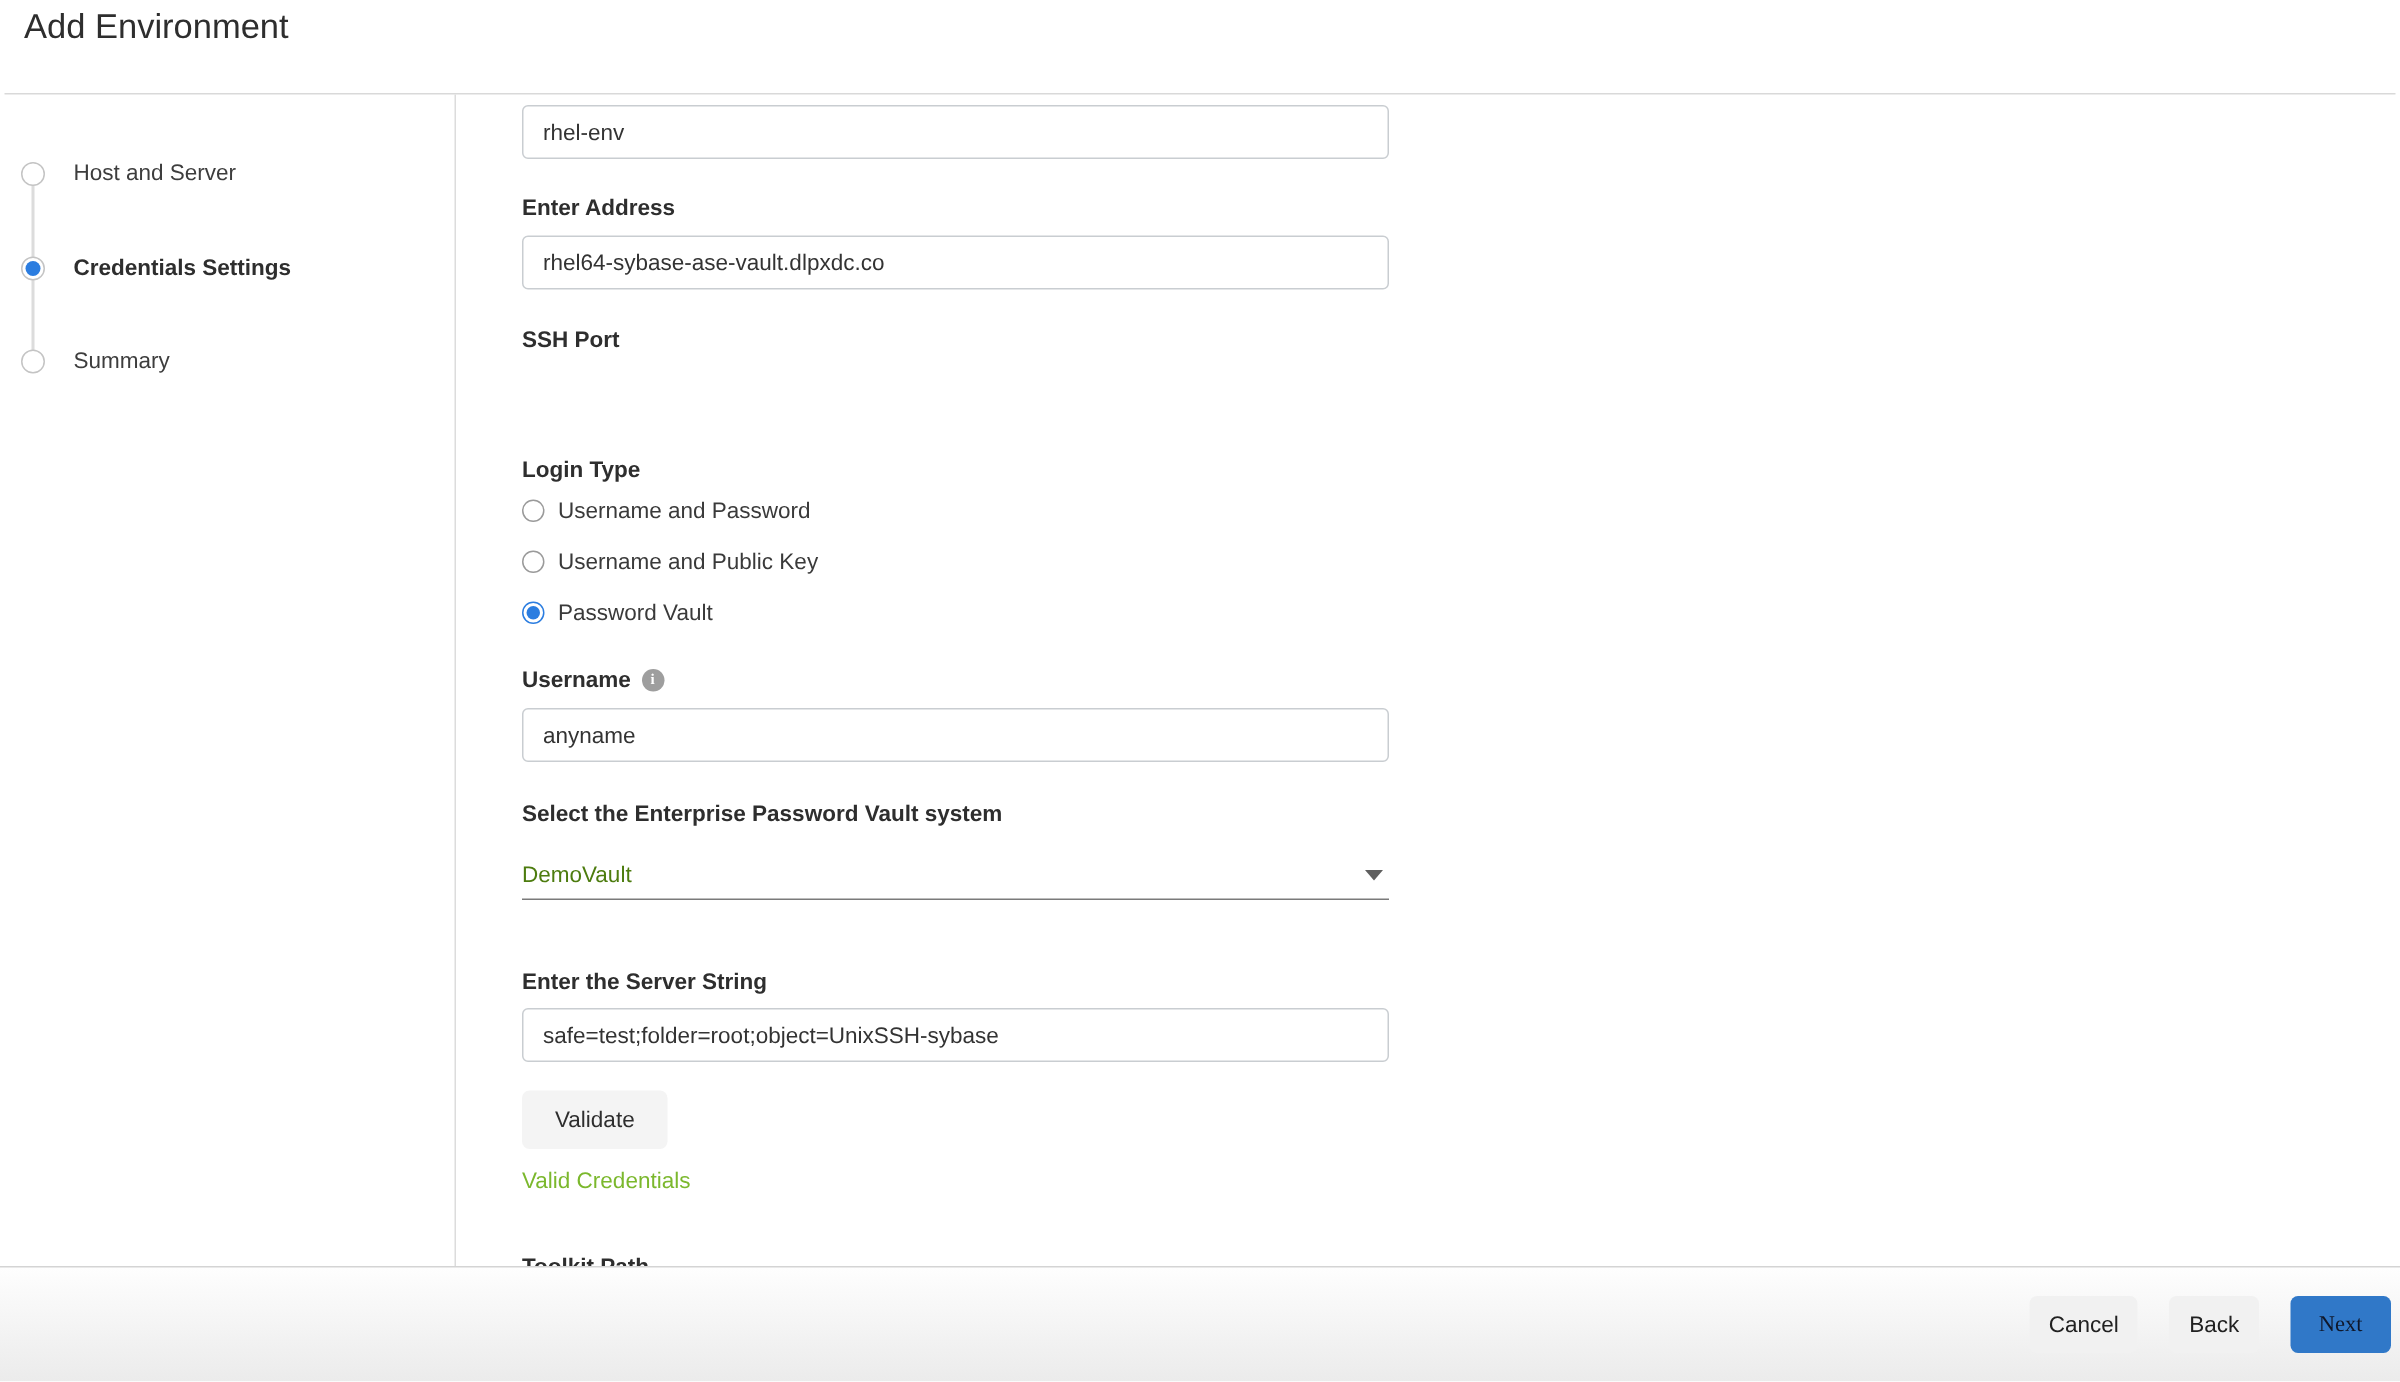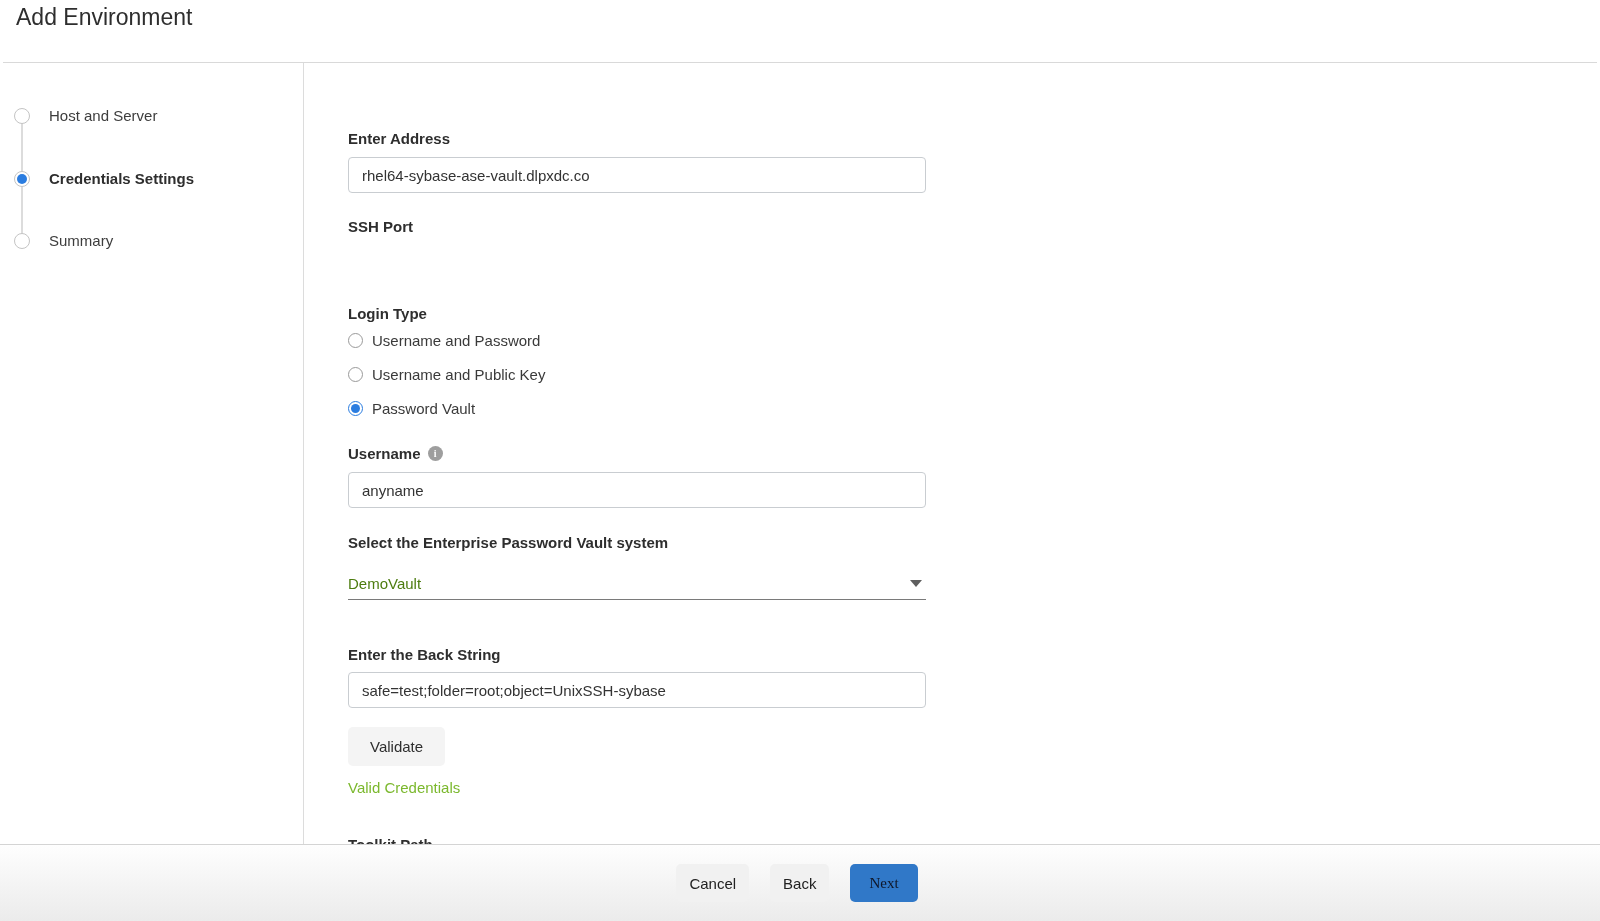--- a/index.html
+++ b/index.html
@@ -46,21 +46,21 @@
   .btn { border:none; border-radius:5px; font-size:15px; cursor:pointer;
          font-family:"Liberation Sans", sans-serif; }
   .validate-btn { position:absolute; left:348px; top:727px; height:39px; padding:0 22px;
                   background:#f4f4f4; color:#2e2e2e; }
   .status-text { position:absolute; left:348px; top:779px; font-size:15px; }
   .clipped-label { position:absolute; left:348px; top:836px; font-size:15px; font-weight:700; color:#2e2e2e; }
 
   
   .footer { position:absolute; left:0; top:844px; width:1600px; height:77px;
             border-top:1px solid #d4d4d4; background:linear-gradient(#fefefe, #ebebeb);
-            display:flex; align-items:center; justify-content:center; gap:21px; padding-right:6px; }
+            display:flex; align-items:center; justify-content:flex-end; gap:21px; padding-right:6px; }
   .footer .btn { height:38px; }
   .btn-secondary { background:#f1f1f1; color:#212121; padding:0 13px; }
   .btn-primary { background:#3078c8; color:#0f172a; padding:0 19px;font-family:Liberation Serif, serif; }
 </style>
 </head>
 <body>
 
 <div class="page">
 
   <div class="page-title">Add Environment</div>
@@ -76,20 +76,21 @@
     </div>
     <div class="step active" style="top:170px;">
       <span class="step-circle"></span>
       <span class="step-label">Credentials Settings</span>
     </div>
     <div class="step" style="top:232px;">
       <span class="step-circle"></span>
       <span class="step-label">Summary</span>
     </div>
 
+    <input class="text-input" style="top: 70px;" type="text" value="rhel-env">
 
     <div class="fld-label" style="top:130px;">Enter Address</div>
     <input class="text-input" style="top: 157px;" type="text" value="rhel64-sybase-ase-vault.dlpxdc.co">
 
     <div class="fld-label" style="top:218px;">SSH Port</div>
 
     <div class="fld-label" style="top:305px;">Login Type</div>
 
     <div class="radio-row" style="top:332px;">
       <span class="radio-circle"></span>
@@ -109,21 +110,21 @@
       <span class="info-icon">i</span>
     </div>
     <input class="text-input" style="top: 472px;" type="text" value="anyname">
 
     <div class="fld-label" style="top:534px;">Select the Enterprise Password Vault system</div>
     <div class="select" style="top:567px;">
       <span>DemoVault</span>
       <span class="select-arrow"></span>
     </div>
 
-    <div class="fld-label" style="top:646px;">Enter the Back String</div>
+    <div class="fld-label" style="top:646px;">Enter the Server String</div>
     <input class="text-input" style="top: 672px;" type="text" value="safe=test;folder=root;object=UnixSSH-sybase">
 
     <button class="btn validate-btn">Validate</button>
 
     <div class="status-text" style="color:#7bb82d;">Valid Credentials</div>
 
     <div class="clipped-label">Toolkit Path</div>
   </div>
 
   <div class="footer">

